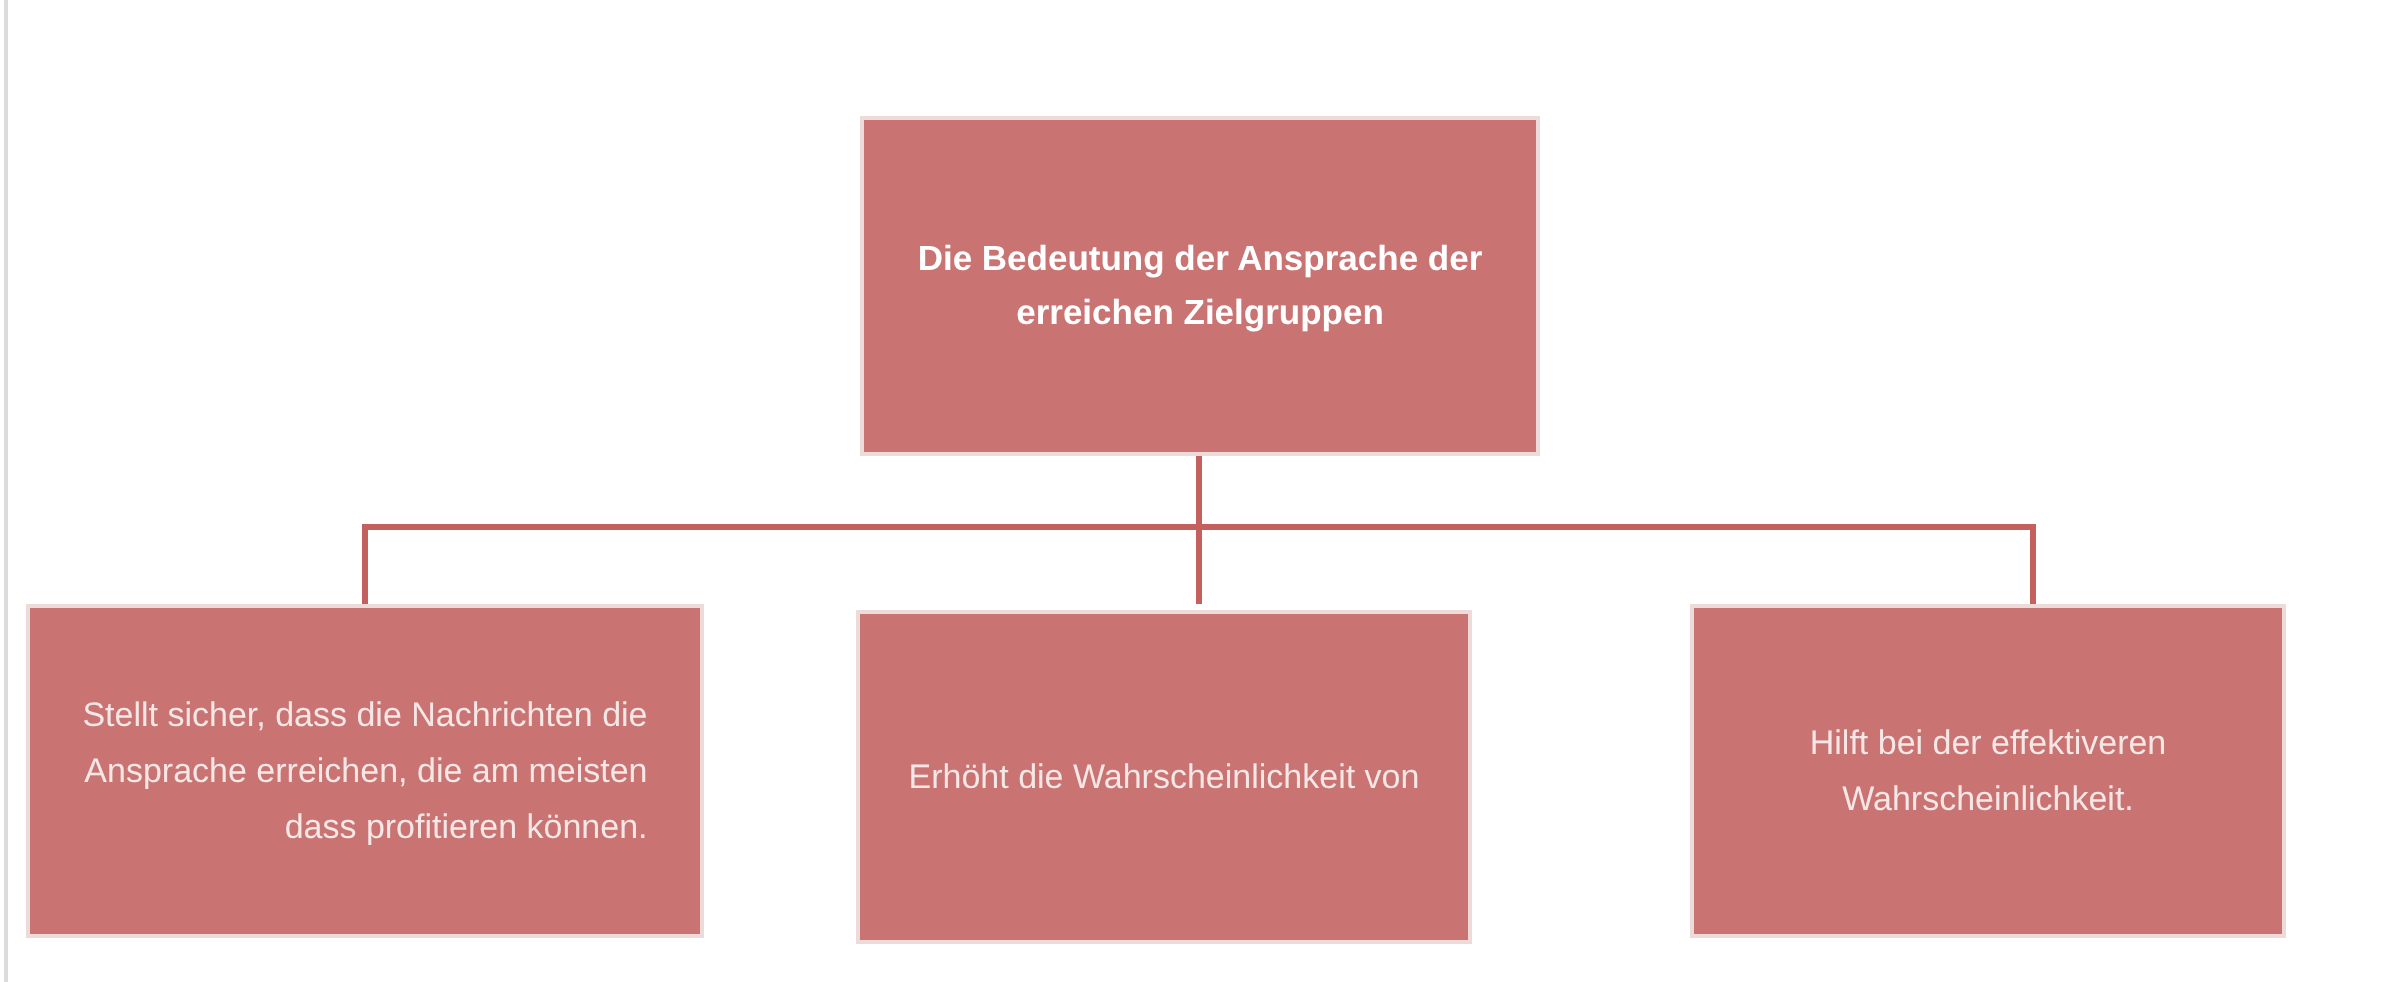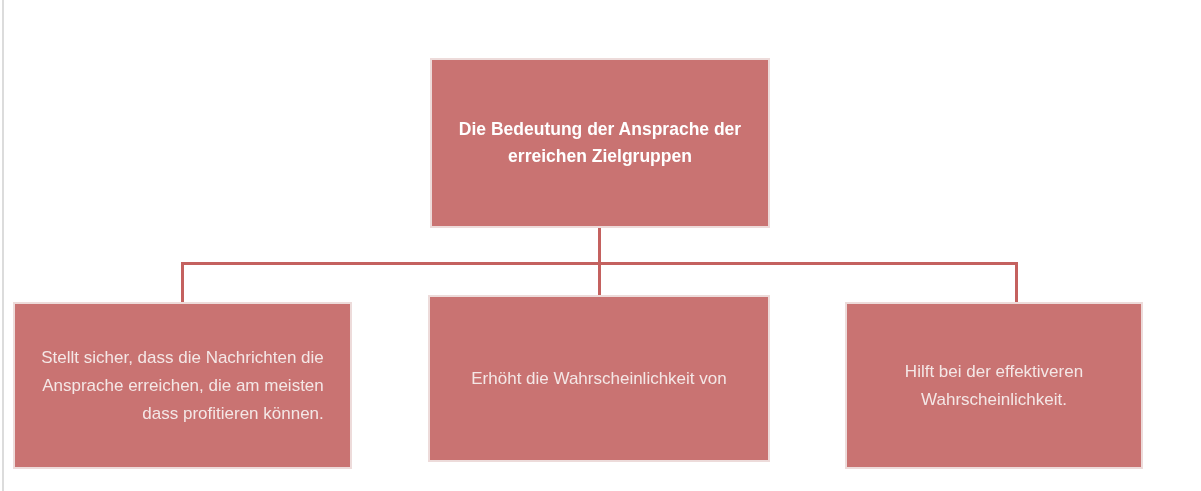--- a/index.html
+++ b/index.html
@@ -29,21 +29,21 @@
     background: var(--node-fill, #c97372);
     border: 2px solid var(--node-border, #eddbda);
     display: flex;
     flex-direction: column;
     align-items: center;
     justify-content: center;
     text-align: center;
   }
   .node-root { left: 430px; top: 58px;  width: 340px; height: 170px; }
   .child-0   { left: 13px;  top: 302px; width: 339px; height: 167px; text-align: right; }
-  .child-1   { left: 428px; top: 295px; width: 342px; height: 167px; }
+  .child-1   { left: 428px; top: 305px; width: 308px; height: 167px; }
   .child-2   { left: 845px; top: 302px; width: 298px; height: 167px; }
 
   .root-text {
     color: var(--title-text, #ffffff);
     font-weight: 700;
     font-size: 17.5px;
     line-height: 27px;
   }
   .child-text {
     color: var(--body-text, #f4e7e6);

